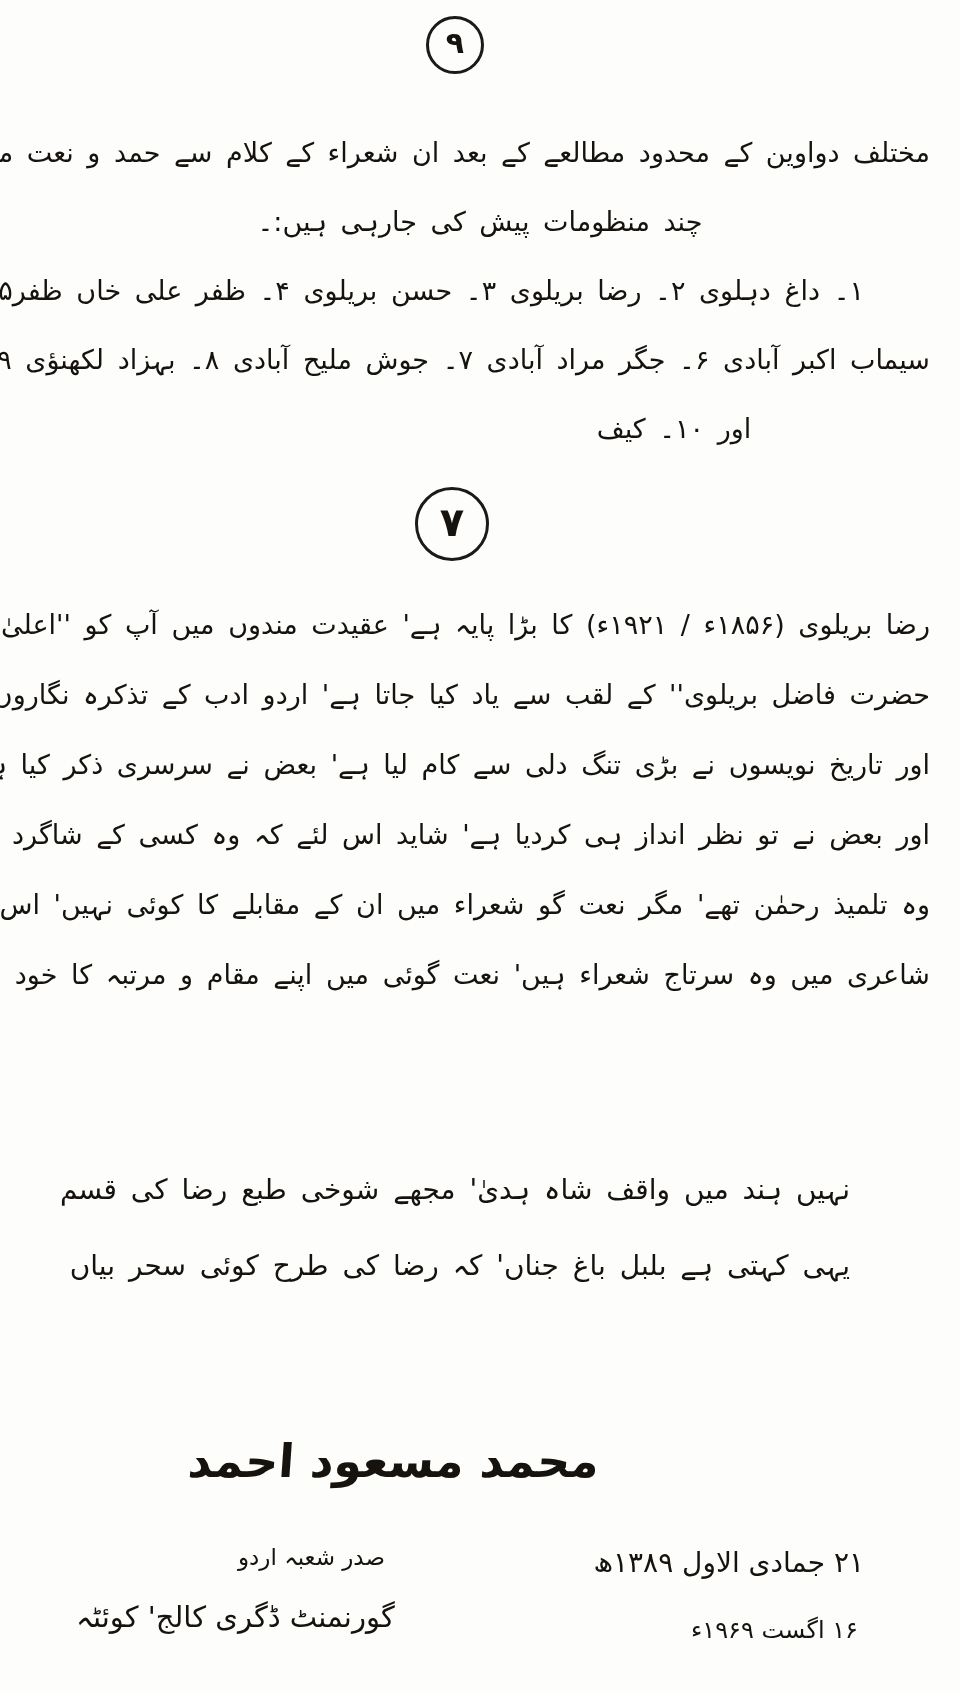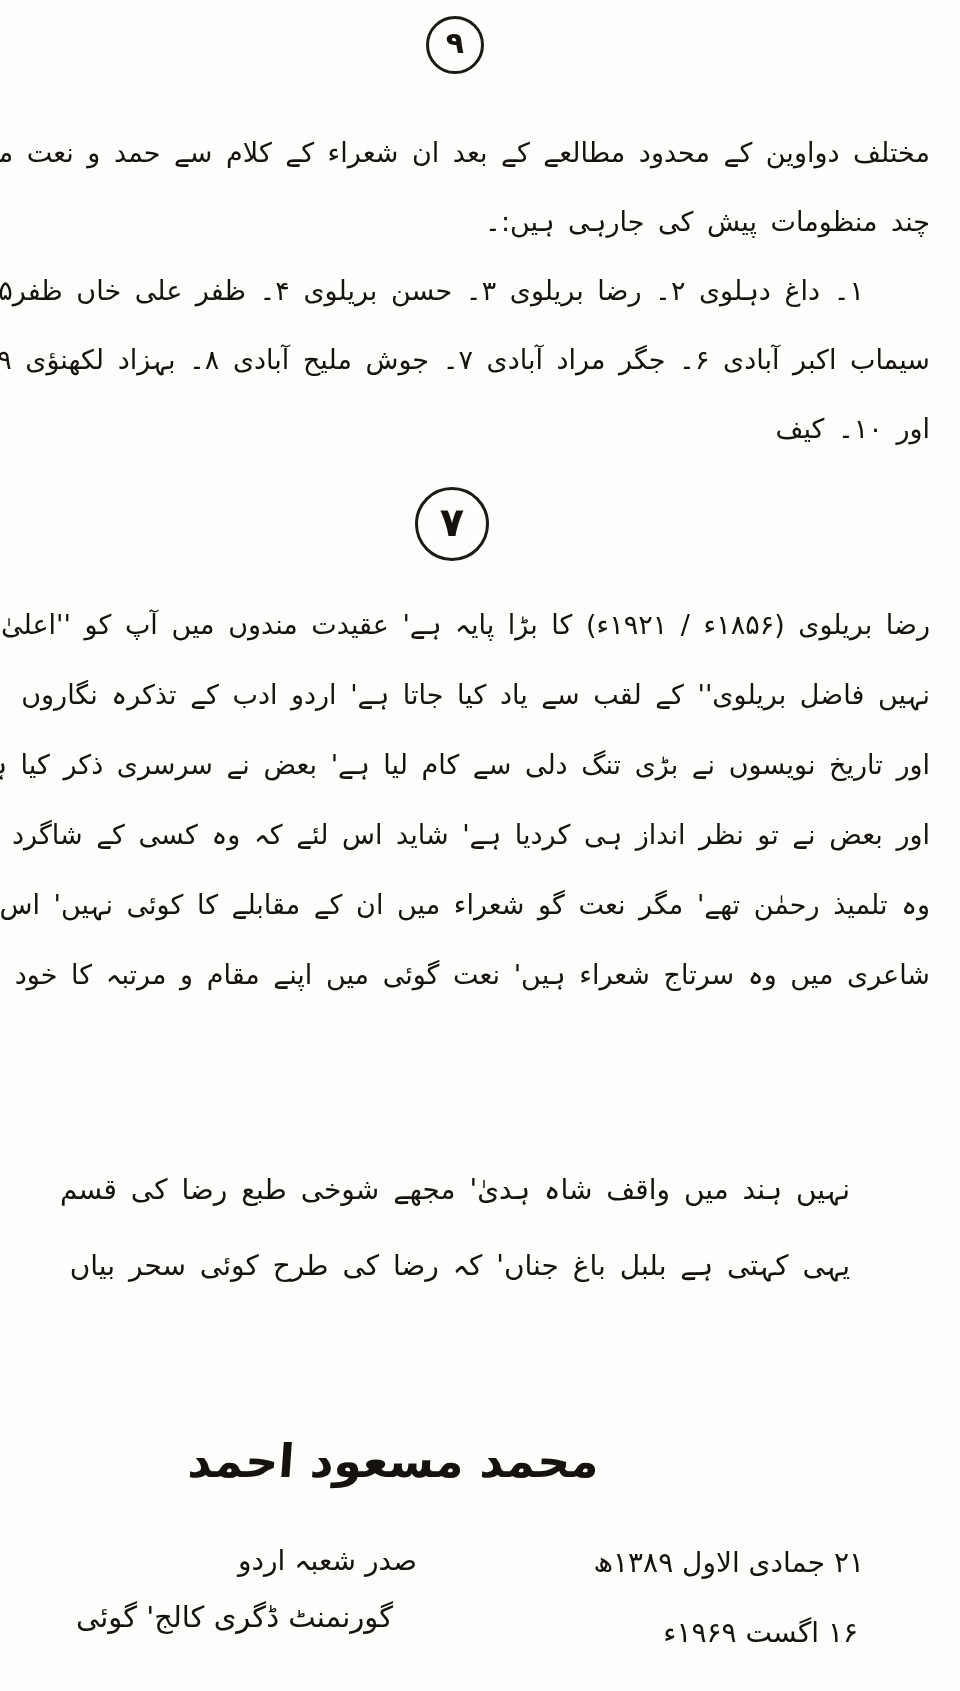--- a/index.html
+++ b/index.html
@@ -33,41 +33,41 @@
     font-size:27px;
     white-space:nowrap;
     overflow:visible;
     word-spacing:5px;
   }
   .block { position:absolute; right:30px; left:30px; }
 
   #p1 { top:118px; }
   #p1 .line { height:69px; line-height:69px; }
   .align-start { text-align:right; }   
-  .align-end   { text-align:right; }    
+  .align-end   { text-align:center; }    
   .indent-r  { padding-right:66px; }
   .pad-mid   { padding-left:388px; }
 
   #p2 { top:590px; }
   #p2 .line { height:70px; line-height:70px; }
 
   #couplet { top:1152px; right:110px; left:115px; }
   #couplet .line { height:76px; line-height:76px; text-align:center; font-size:28px; }
 
   .sig-name {
     position:absolute; top:1434px; left:188px;
     font-size:46px; font-weight:bold;
     white-space:nowrap;
     transform:skewX(-4deg);
   }
-  .sig-title { position:absolute; top:1544px; left:238px; font-size:28px; white-space:nowrap; }
+  .sig-title { position:absolute; top:1544px; left:238px; font-size:23px; white-space:nowrap; }
   .sig-inst  { position:absolute; top:1600px; left:76px;  font-size:29px; white-space:nowrap; }
 
   .date-hijri { position:absolute; top:1546px; right:96px;  font-size:28px; white-space:nowrap; }
-  .date-greg  { position:absolute; top:1616px; right:102px; font-size:28px; white-space:nowrap; }
+  .date-greg  { position:absolute; top:1616px; right:102px; font-size:24px; white-space:nowrap; }
 </style>
 </head>
 <body>
 
 <div class="page">
 
   <div class="circle-badge badge-page">
     <span>۹</span>
   </div>
 
@@ -78,32 +78,32 @@
     <div class="line align-start">سیماب اکبر آبادی ۶۔ جگر مراد آبادی ۷۔ جوش ملیح آبادی ۸۔ بہزاد لکھنؤی ۹۔</div>
     <div class="line align-end pad-mid">اور ۱۰۔ کیف</div>
   </div>
 
   <div class="circle-badge badge-section">
     <span>۷</span>
   </div>
 
   <div class="block" id="p2">
     <div class="line align-start">رضا بریلوی (۱۸۵۶ء / ۱۹۲۱ء) کا بڑا پایہ ہے' عقیدت مندوں میں آپ کو ''اعلیٰ</div>
-    <div class="line align-start">نہیں فاضل بریلوی'' کے لقب سے یاد کیا جاتا ہے' اردو ادب کے تذکرہ نگاروں</div>
+    <div class="line align-start">حضرت فاضل بریلوی'' کے لقب سے یاد کیا جاتا ہے' اردو ادب کے تذکرہ نگاروں</div>
     <div class="line align-start">اور تاریخ نویسوں نے بڑی تنگ دلی سے کام لیا ہے' بعض نے سرسری ذکر کیا ہے</div>
     <div class="line align-start">اور بعض نے تو نظر انداز ہی کردیا ہے' شاید اس لئے کہ وہ کسی کے شاگرد نہ تھے'</div>
     <div class="line align-start">وہ تلمیذ رحمٰن تھے' مگر نعت گو شعراء میں ان کے مقابلے کا کوئی نہیں' اس صنف</div>
     <div class="line align-start">شاعری میں وہ سرتاج شعراء ہیں' نعت گوئی میں اپنے مقام و مرتبہ کا خود ان کو بھی</div>
   </div>
 
   <div class="block" id="couplet">
     <div class="line">نہیں ہند میں واقف شاہ ہدیٰ' مجھے شوخی طبع رضا کی قسم</div>
     <div class="line">یہی کہتی ہے بلبل باغ جناں' کہ رضا کی طرح کوئی سحر بیاں</div>
   </div>
 
   <div class="sig-name">محمد مسعود احمد</div>
   <div class="sig-title">صدر شعبہ اردو</div>
-  <div class="sig-inst">گورنمنٹ ڈگری کالج' گوئی</div>
+  <div class="sig-inst">گورنمنٹ ڈگری کالج' کوئٹہ</div>
 
   <div class="date-hijri">۲۱ جمادی الاول ۱۳۸۹ھ</div>
   <div class="date-greg">۱۶ اگست ۱۹۶۹ء</div>
 
 </div>
 
 </body></html>

